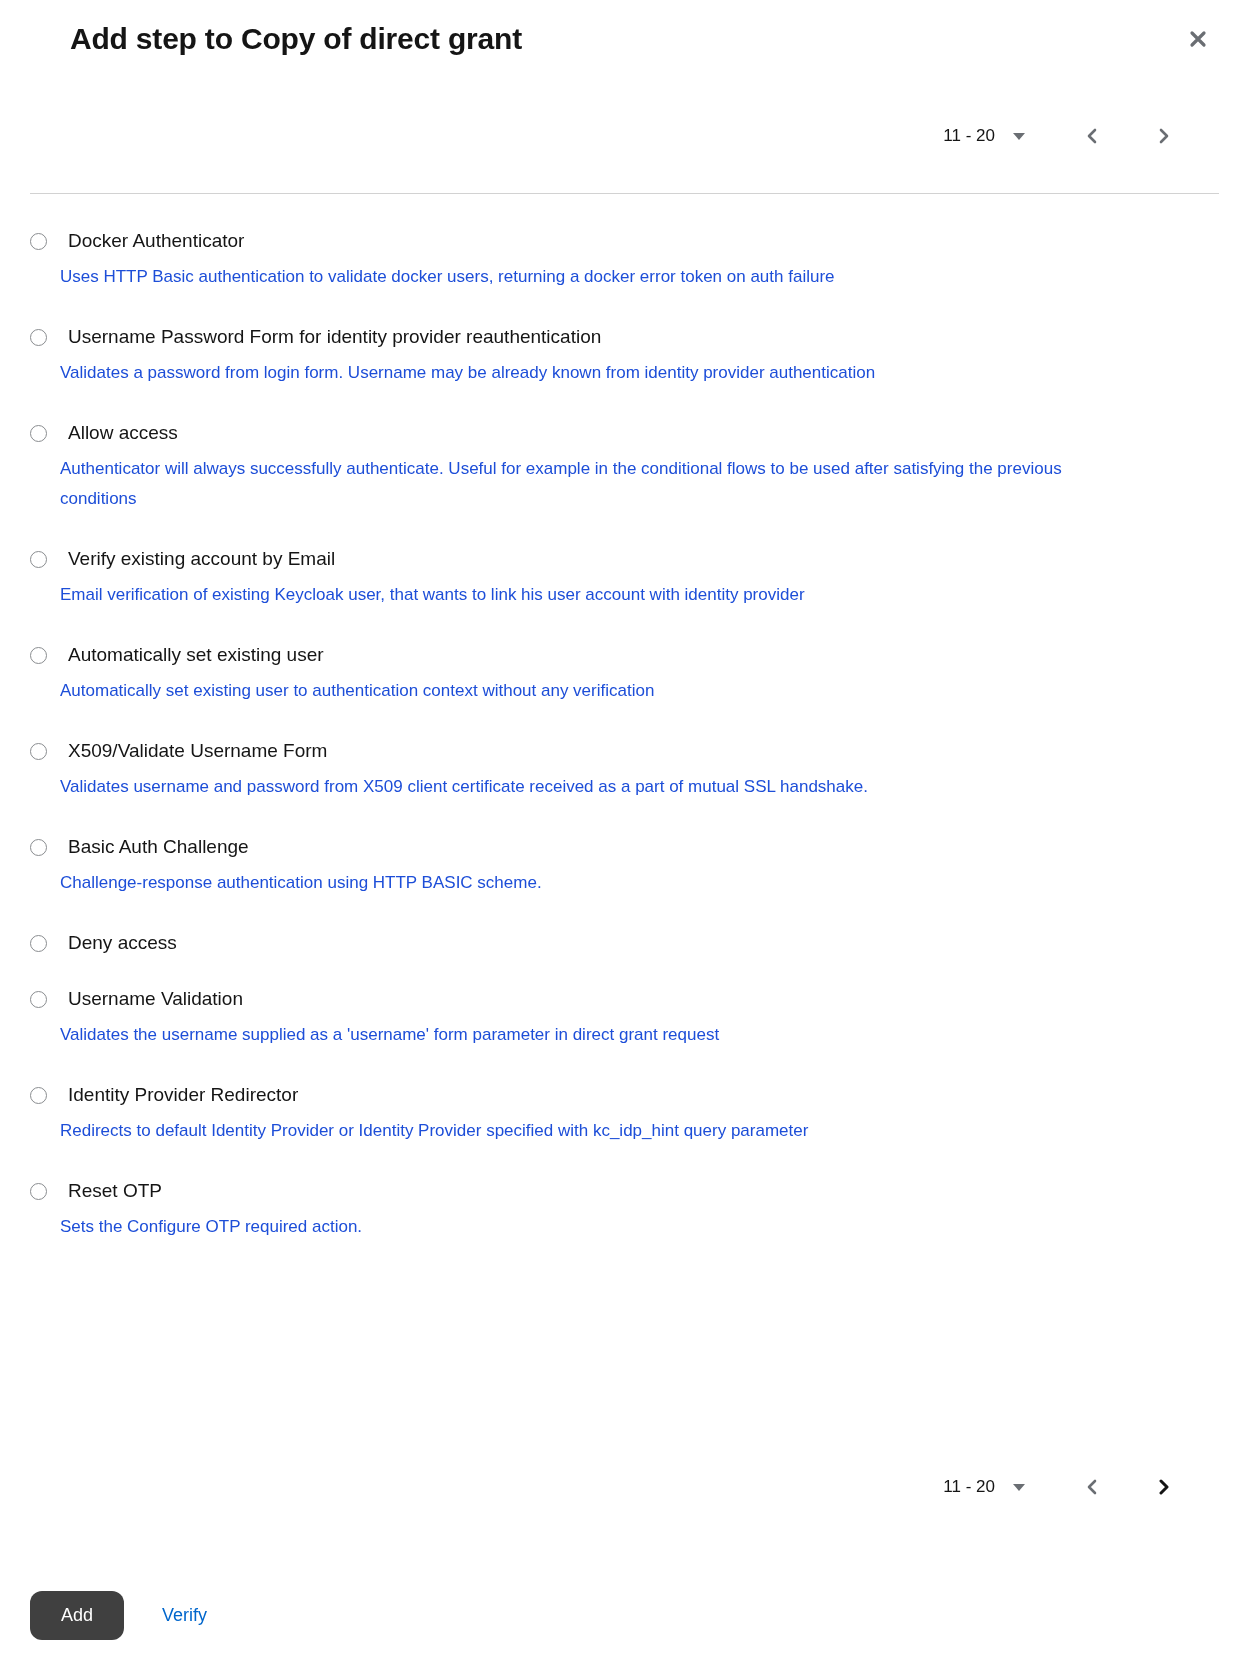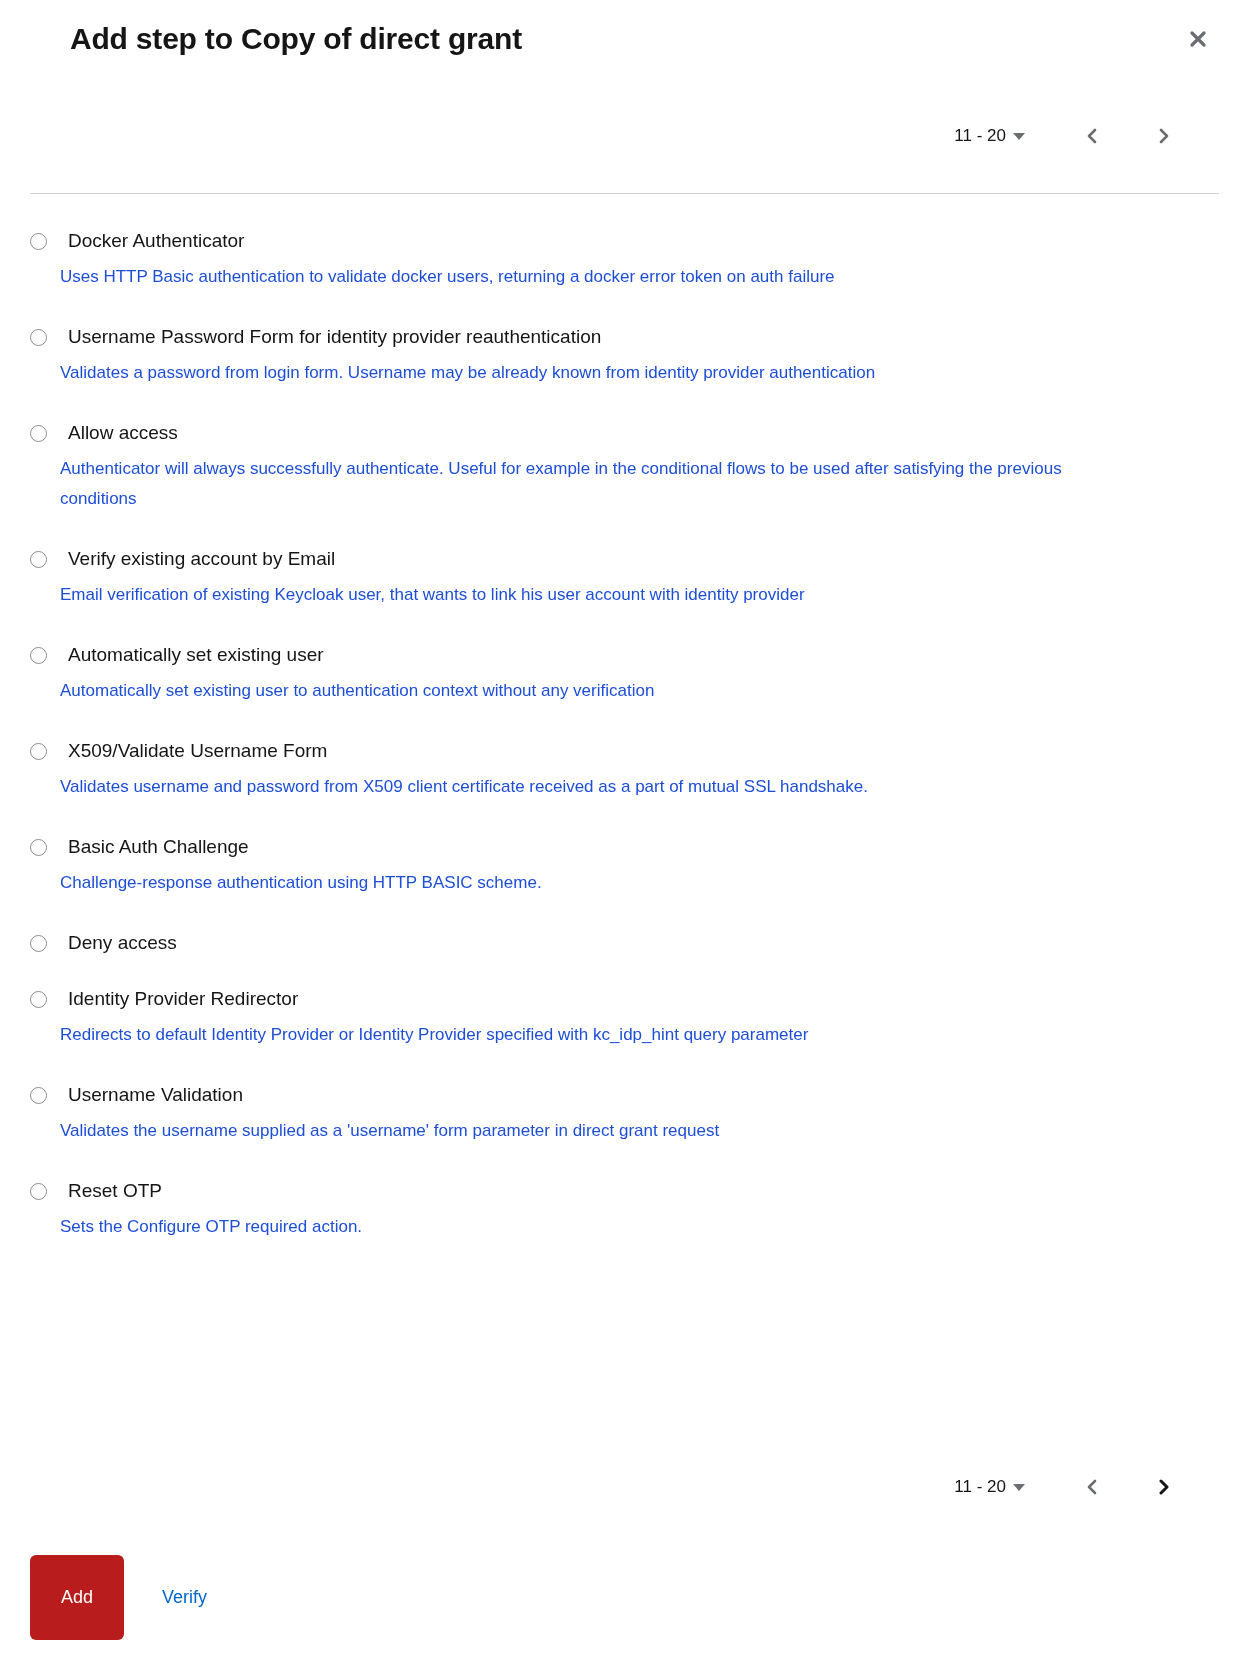--- a/index.html
+++ b/index.html
@@ -21,21 +21,21 @@
     background: none; border: none; cursor: pointer;
     padding: 4px; margin: 6px 8px 0 0; line-height: 0;
   }
 
   
   .pagination { display: flex; align-items: center; justify-content: flex-end; height: 36px; }
   .pagination.top { margin-top: 60px; margin-right: 42px; }
   .pagination.bottom { position: absolute; top: 1469px; right: 72px; }
   .pager-toggle {
     background: none; border: none; cursor: pointer;
-    display: flex; align-items: center; gap: 7px;
+    display: flex; align-items: center; gap: 18px;
     font-family: "Liberation Sans", sans-serif;
     font-size: 17px; color: #151515; padding: 6px 8px;
   }
   .caret-down {
     width: 0; height: 0; display: inline-block;
     border-left: 6px solid transparent; border-right: 6px solid transparent;
     border-top: 7px solid #6a6e73;
   }
   .nav-btn {
     background: none; border: none; cursor: pointer; line-height: 0;
@@ -56,23 +56,23 @@
   }
   .item-title { font-size: 19px; line-height: 22px; color: #151515; }
   .item-desc {
     margin: 10px 0 0 30px; font-size: 17px; line-height: 30px;
     color: #1d4ed8; max-width: 1040px;
   }
 
   
   .footer { position: absolute; left: 30px; bottom: 34px; display: flex; align-items: center; }
   .add-btn {
-    background: #b91c1c; color: #ffffff; border: none; border-radius: 6px;
+    background: #404040; color: #ffffff; border: none; border-radius: 12px;
     font-family: "Liberation Sans", sans-serif; font-size: 18px;
-    padding: 32px 31px; cursor: pointer;
+    padding: 14px 31px; cursor: pointer;
   }
   .cancel-link {
     background: none; border: none; cursor: pointer;
     font-family: "Liberation Sans", sans-serif; font-size: 18px;
     color: #0066cc; margin-left: 38px; text-decoration: none;
   }
 </style>
 </head>
 <body>
 
@@ -173,31 +173,31 @@
     <div class="item">
       <label class="item-head">
         <input type="radio" name="step" class="radio" style="">
         <span class="item-title">Deny access</span>
       </label>
     </div>
 
     <div class="item">
       <label class="item-head">
         <input type="radio" name="step" class="radio" style="">
+        <span class="item-title">Username Validation</span>
+      </label>
+      <p class="item-desc">Validates the username supplied as a 'username' form parameter in direct grant request</p>
+    </div>
+
+    <div class="item">
+      <label class="item-head">
+        <input type="radio" name="step" class="radio" style="">
         <span class="item-title">Identity Provider Redirector</span>
       </label>
       <p class="item-desc">Redirects to default Identity Provider or Identity Provider specified with kc_idp_hint query parameter</p>
-    </div>
-
-    <div class="item">
-      <label class="item-head">
-        <input type="radio" name="step" class="radio" style="">
-        <span class="item-title">Username Validation</span>
-      </label>
-      <p class="item-desc">Validates the username supplied as a 'username' form parameter in direct grant request</p>
     </div>
 
     <div class="item">
       <label class="item-head">
         <input type="radio" name="step" class="radio" style="">
         <span class="item-title">Reset OTP</span>
       </label>
       <p class="item-desc">Sets the Configure OTP required action.</p>
     </div>
 

